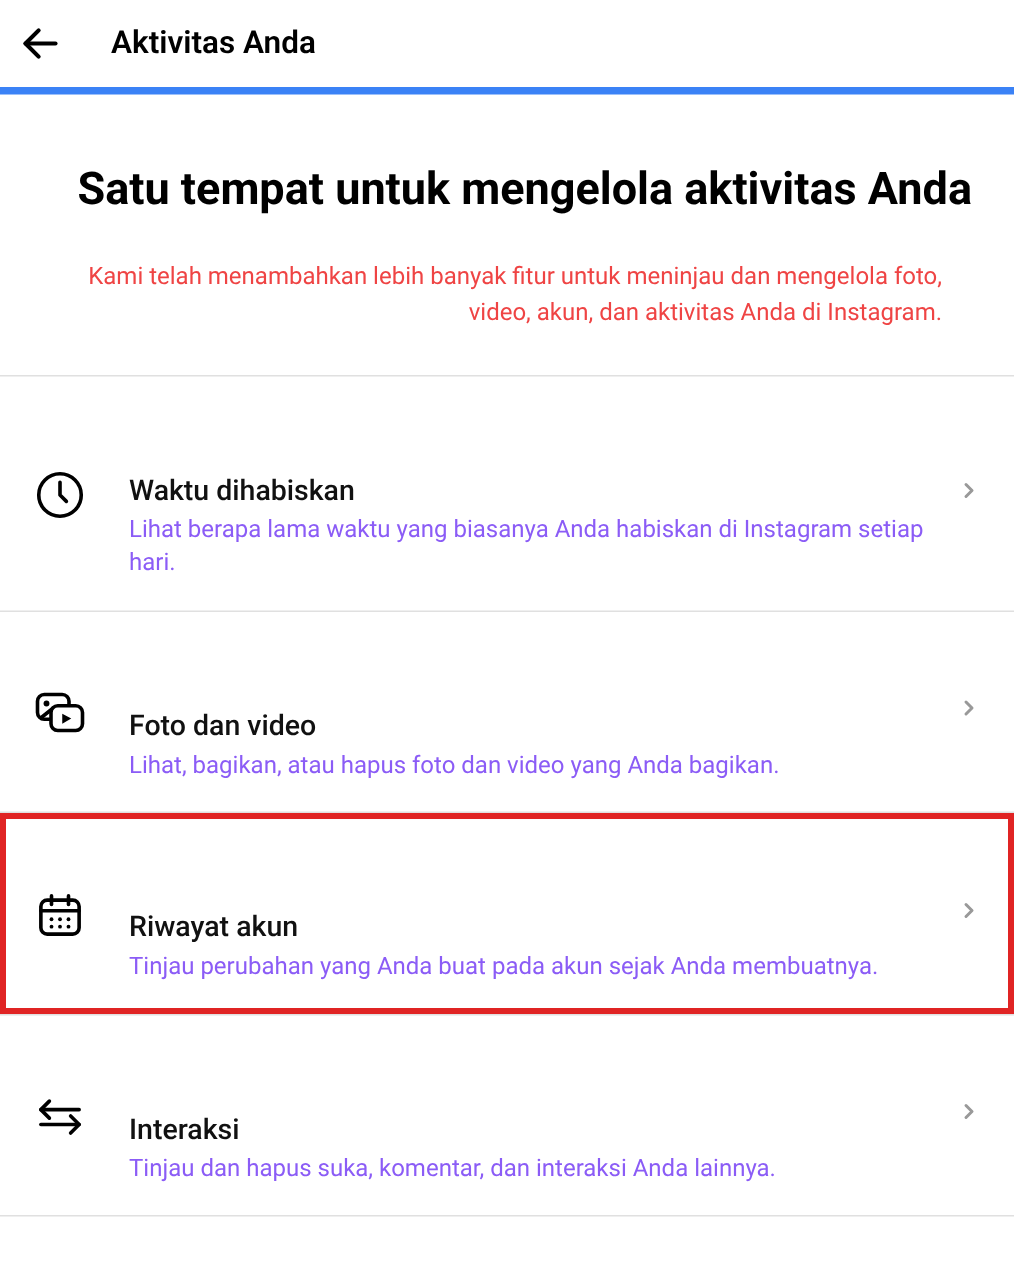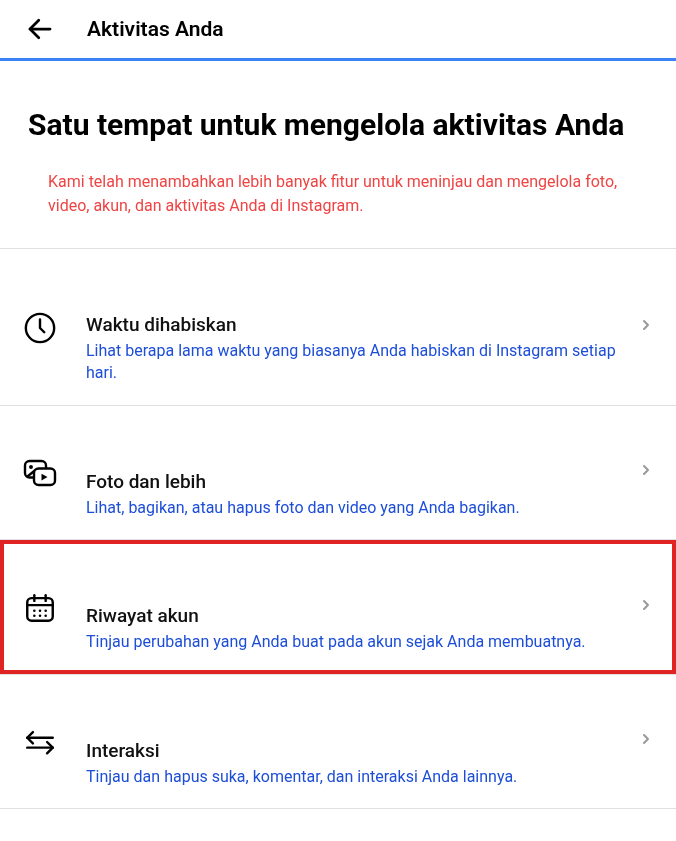--- a/index.html
+++ b/index.html
@@ -9,37 +9,37 @@
     }
     body {
       font-family: -apple-system, BlinkMacSystemFont, "Segoe UI", Roboto, Helvetica, Arial, sans-serif;
       background: #fff;
       width: 676px;
       color: #000;
     }
     .header {
       display: flex;
       align-items: center;
-      padding: 14px 25px;
-      border-bottom: 3px solid #3b82f6;
+      padding: 14px 12px;
+      border-bottom: 5px solid #3b82f6;
     }
     .back-btn {
       display: flex;
       align-items: center;
       justify-content: center;
       cursor: pointer;
       margin-right: 32px;
     }
     .header-title {
       font-size: 21px;
       font-weight: 600;
     }
     .intro {
       padding: 44px 28px 30px;
-      text-align: left;
+      text-align: right;
     }
     .intro-title {
       font-size: 30px;
       font-weight: 700;
       line-height: 1.3;
       margin-bottom: 26px;
     }
     .intro-desc {
       font-size: 16px;
       color: #ef4444;
@@ -76,21 +76,21 @@
       margin-top: 44px;
     }
     .item-title {
       font-size: 19px;
       font-weight: 500;
       color: #111;
       margin-bottom: 4px;
     }
     .item-desc {
       font-size: 16px;
-      color: #1d4ed8;
+      color: #8b5cf6;
       line-height: 1.4;
     }
     .chevron {
       flex-shrink: 0;
       color: #999;
     }
   </style>
 </head>
 <body>
 
@@ -133,21 +133,21 @@
     <div class="item-icon">
       <svg width="36" height="36" viewBox="0 0 24 24" fill="none" stroke="#000" stroke-width="1.6" stroke-linecap="round" stroke-linejoin="round">
         <rect x="2" y="4" width="14" height="11" rx="3"></rect>
         <circle cx="6" cy="8" r="1.3" fill="#000" stroke="none"></circle>
         <path d="M4 14 L9 10 L13 14"></path>
         <rect x="8" y="9" width="14" height="11" rx="3" fill="#fff"></rect>
         <polygon points="13,12.5 13,17 17,14.7" fill="#000" stroke="none"></polygon>
       </svg>
     </div>
     <div class="item-body">
-      <div class="item-title">Foto dan lebih</div>
+      <div class="item-title">Foto dan video</div>
       <div class="item-desc">Lihat, bagikan, atau hapus foto dan video yang Anda bagikan.</div>
     </div>
     <div class="chevron">
       <svg width="16" height="16" viewBox="0 0 24 24" fill="none" stroke="#999" stroke-width="3" stroke-linecap="round" stroke-linejoin="round">
         <polyline points="9 18 15 12 9 6"></polyline>
       </svg>
     </div>
   </div>
 
   <div class="item highlighted">

